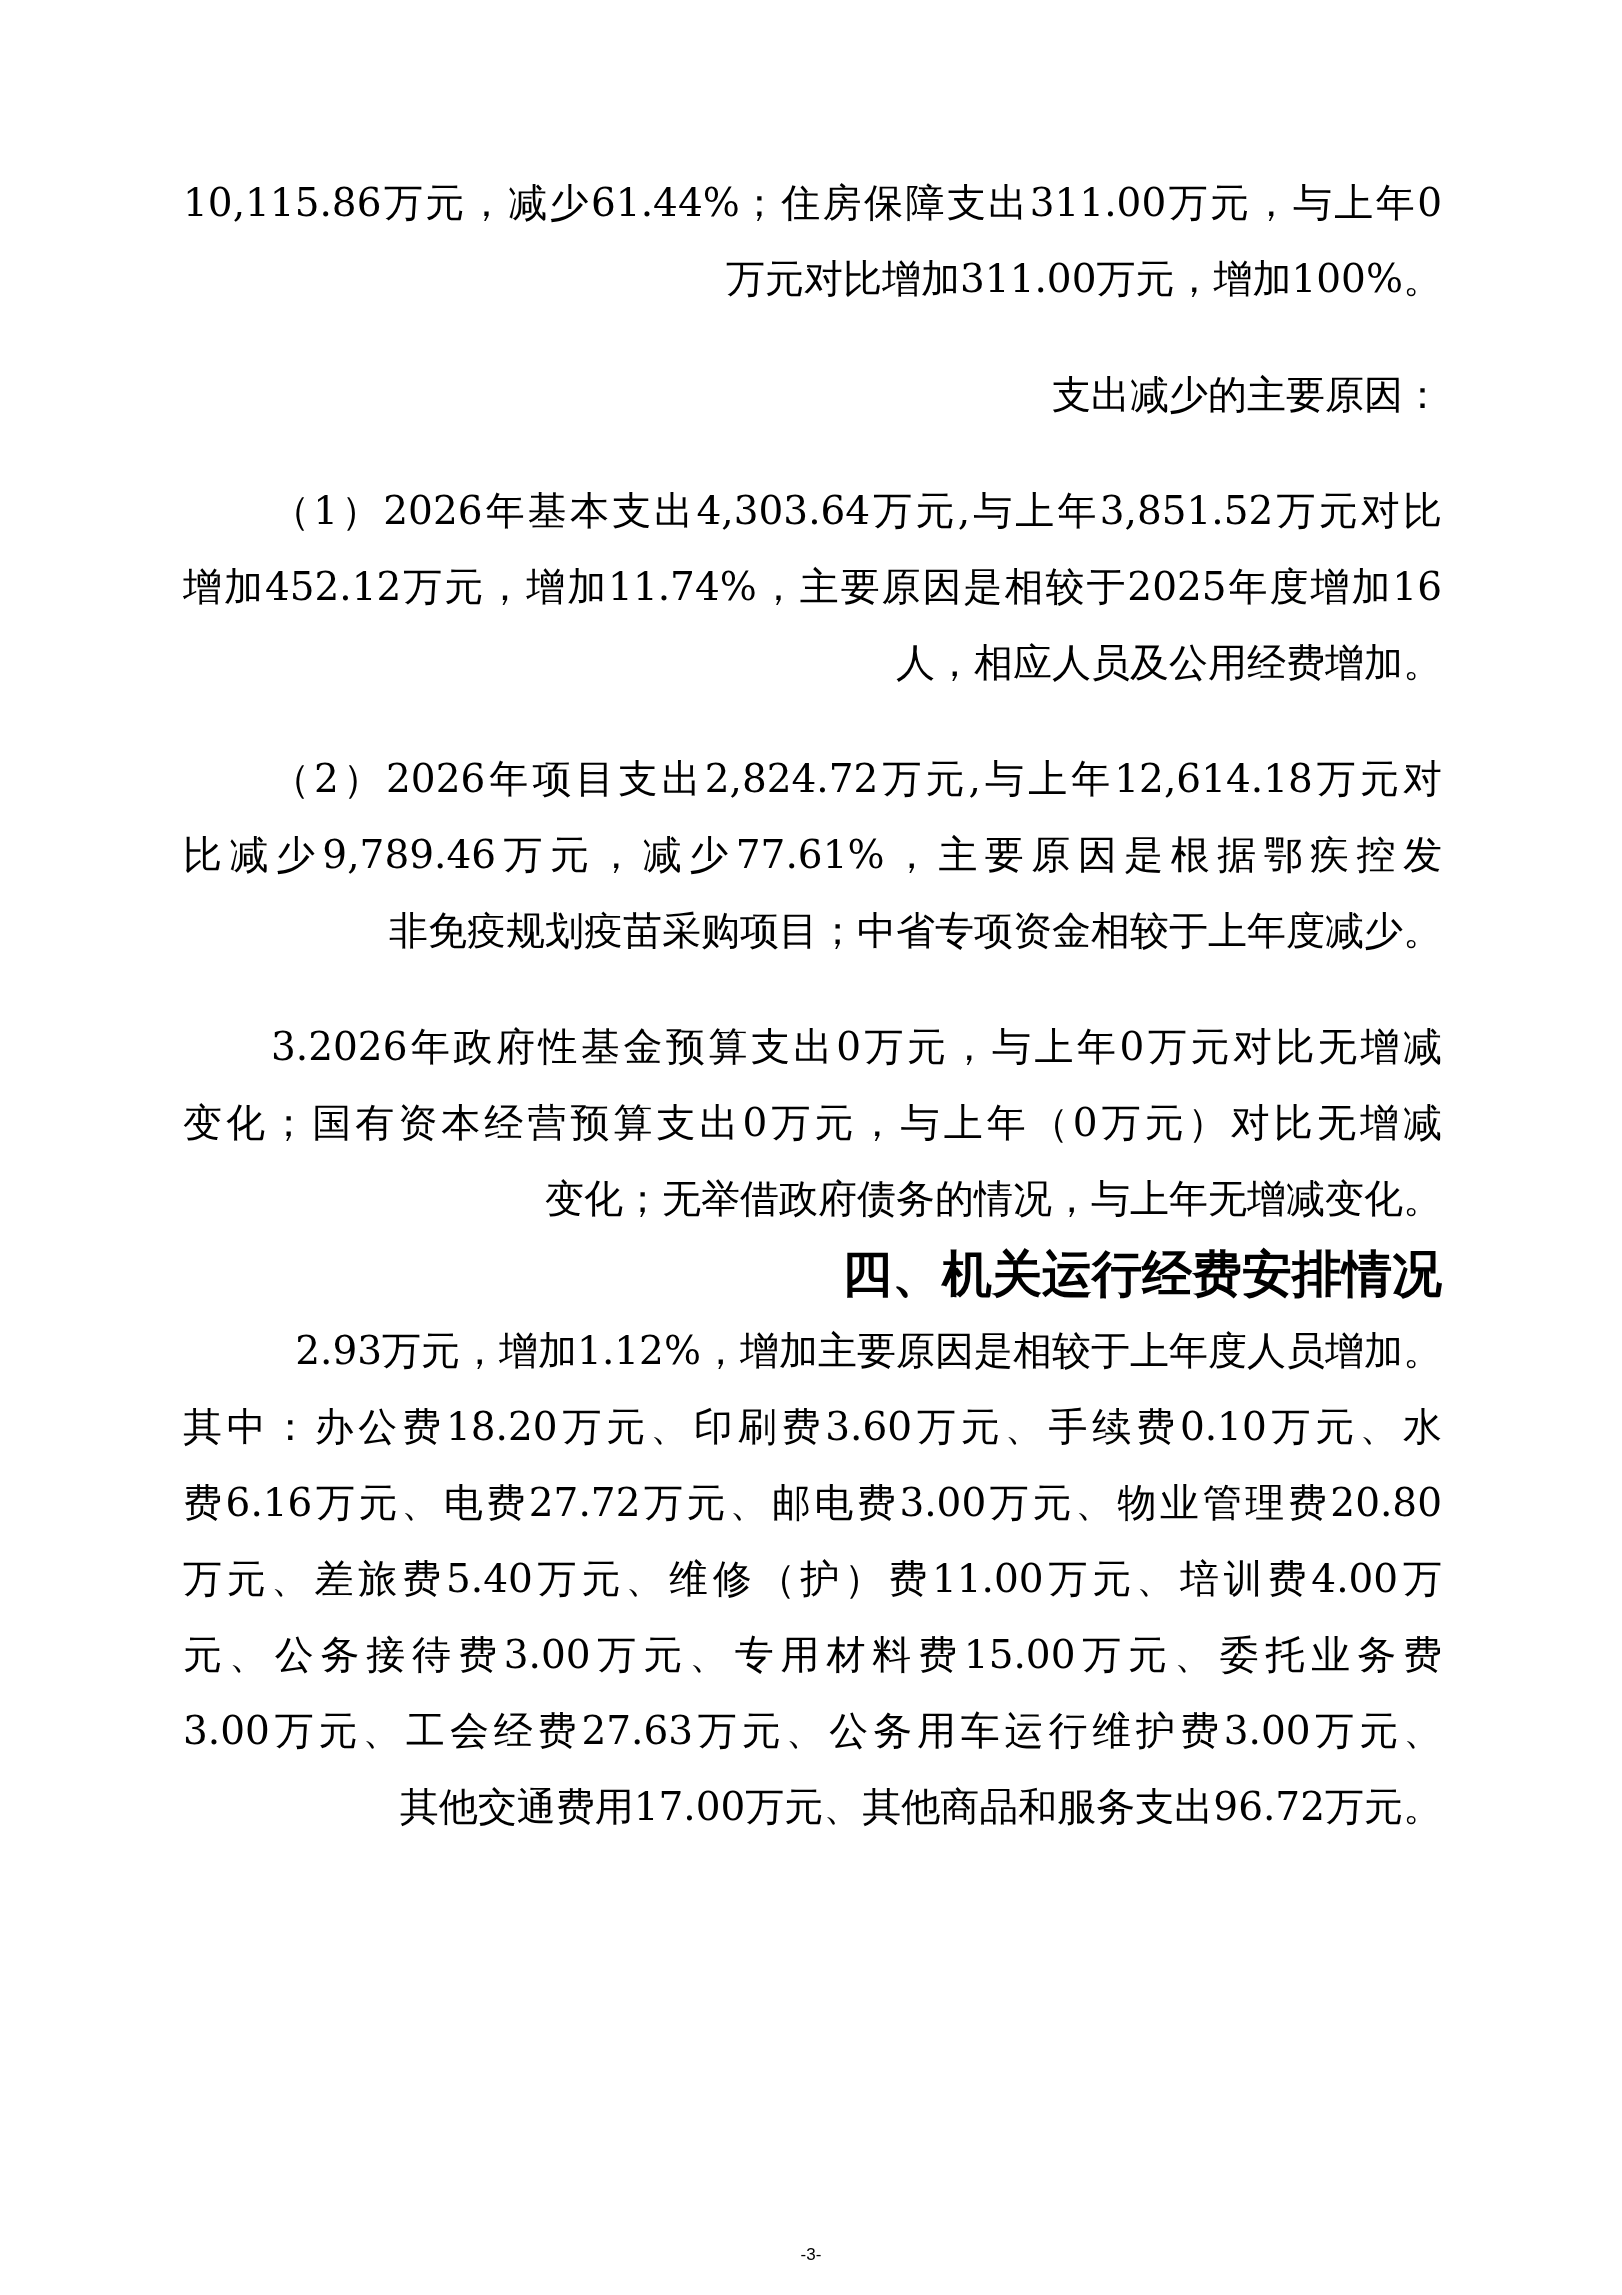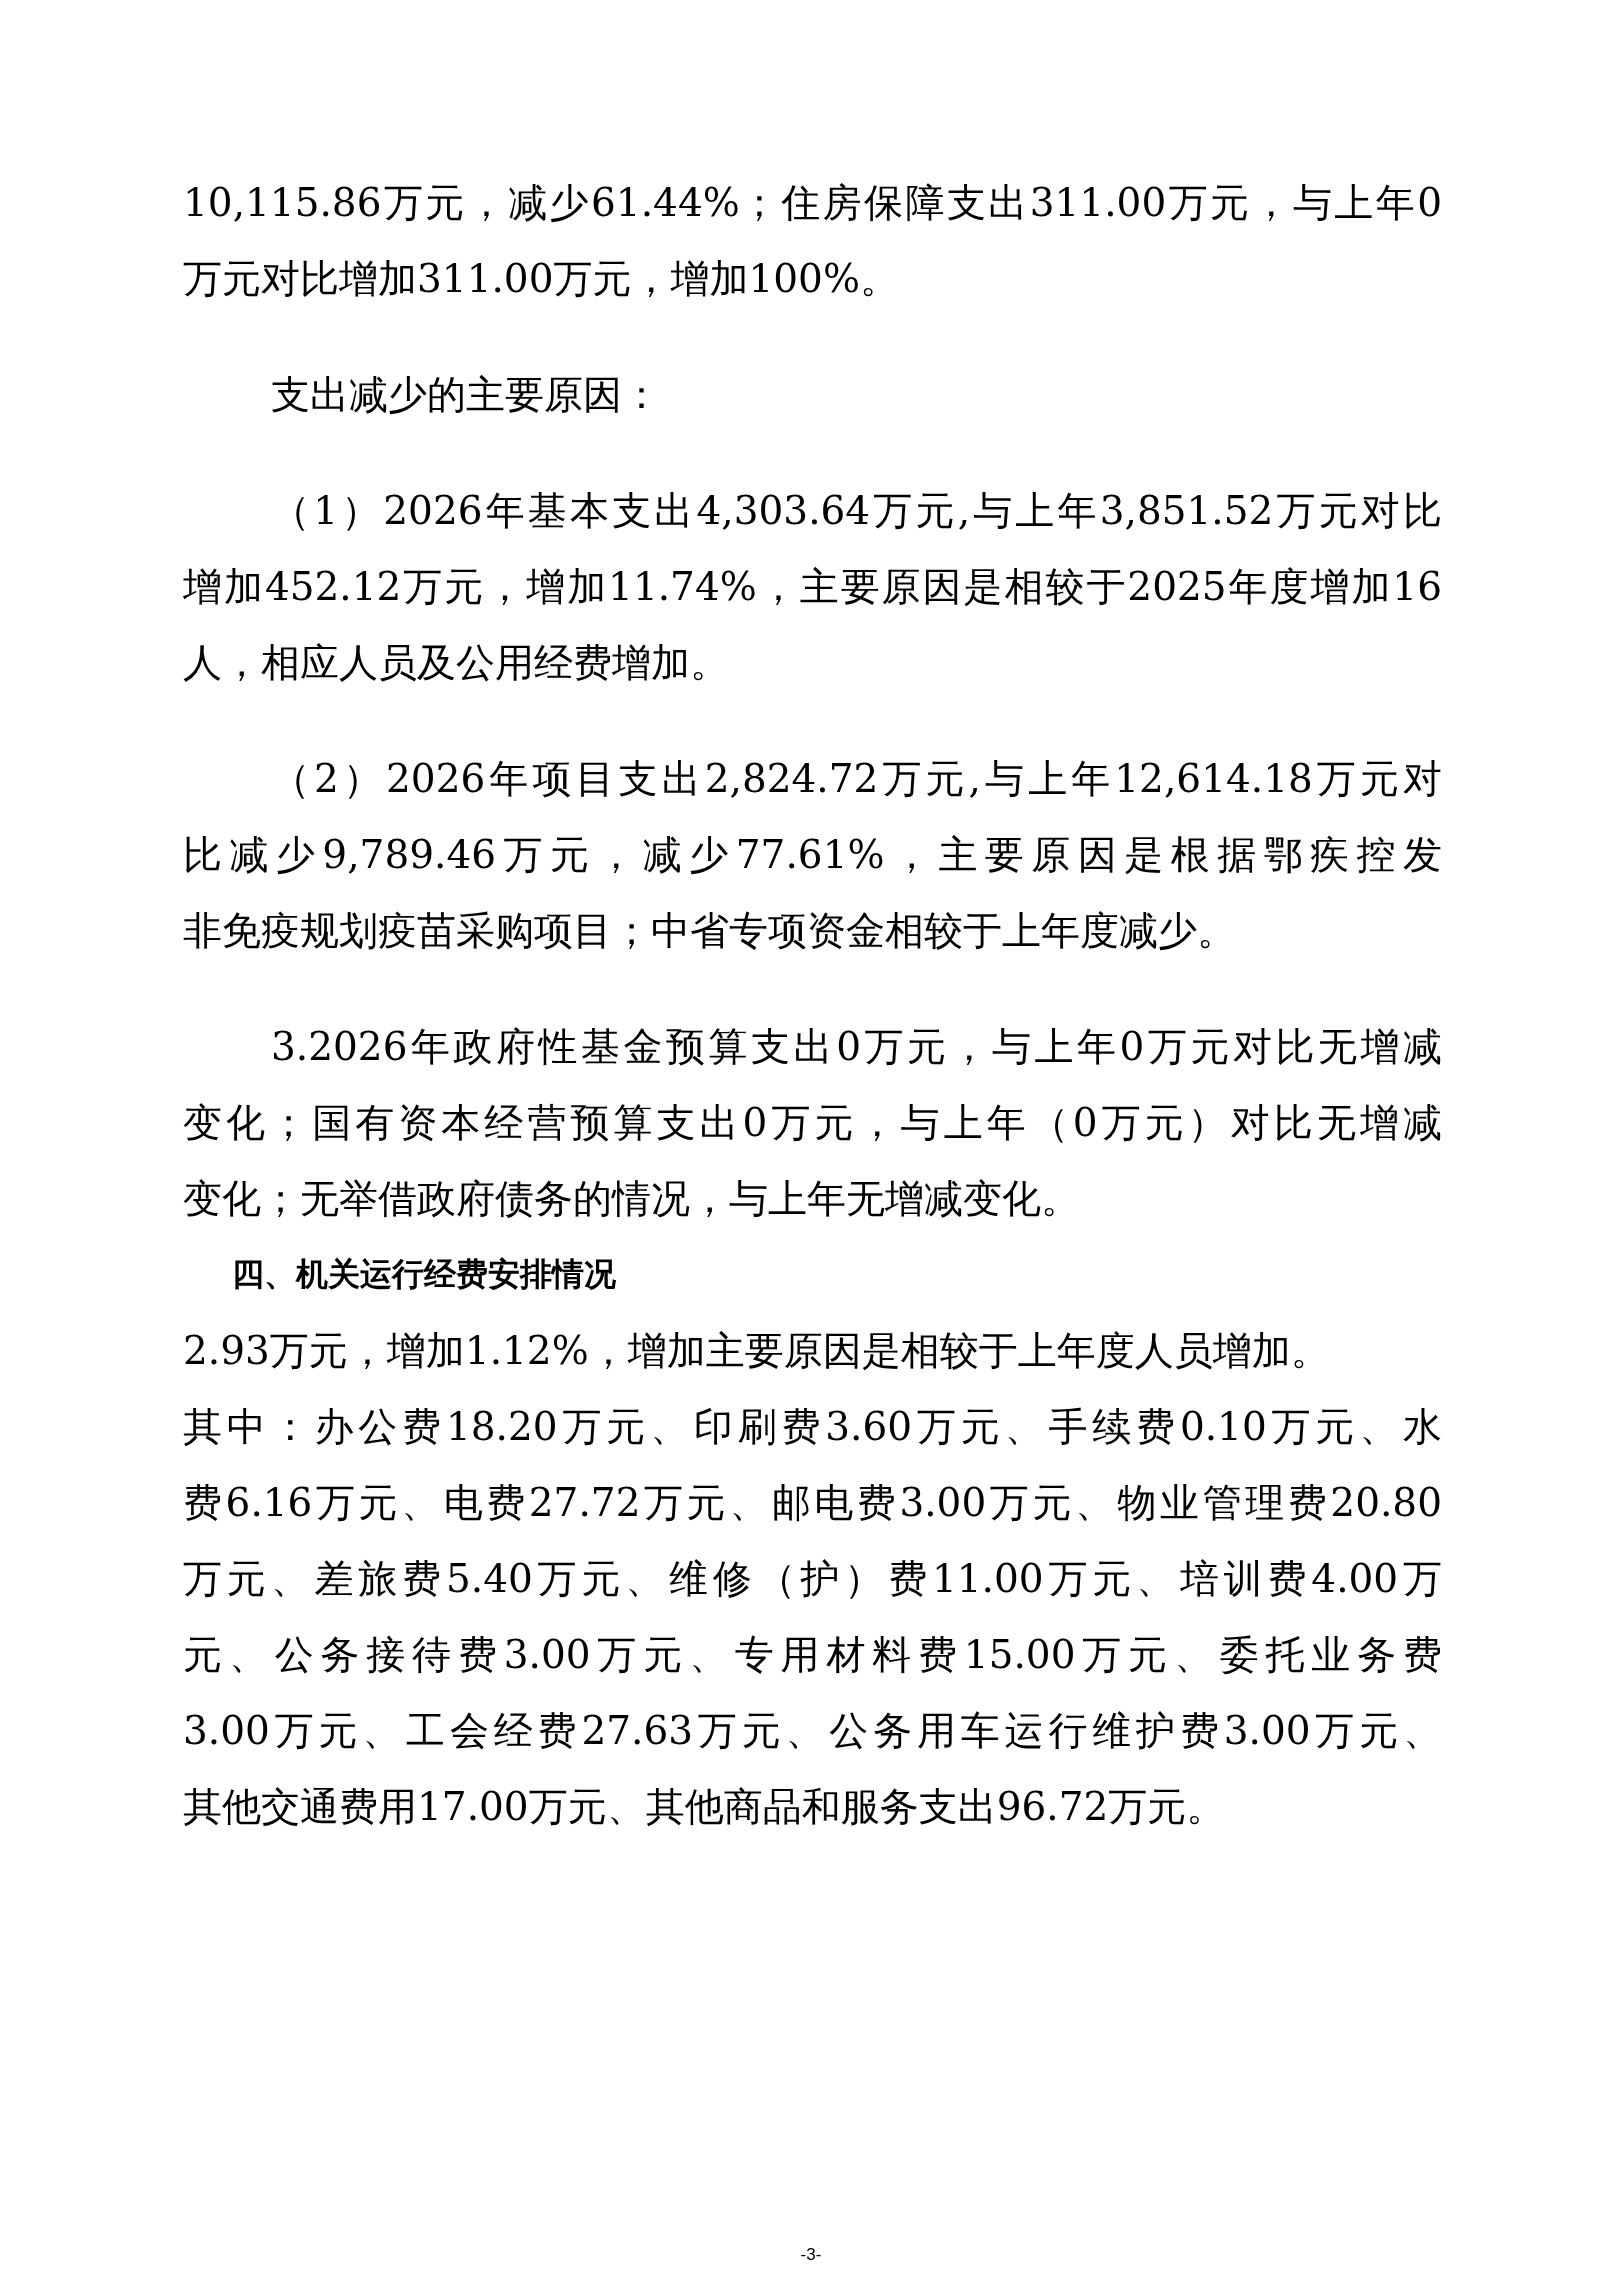--- a/index.html
+++ b/index.html
@@ -35,25 +35,25 @@
     white-space: normal;
     overflow: hidden;
   }
   .line.indent {
     padding-left: 88px;
     margin-top: 40px;
   }
   .line.heading {
     font-family: "DejaVu Sans", "Liberation Sans", sans-serif;
     font-weight: bold;
-    font-size: 32px;
+    font-size: 50px;
     padding-left: 49px;
   }
   .line.left {
-    text-align: left;
+    text-align: right;
   }
   .page-number {
     position: absolute;
     top: 2245px;
     left: 0;
     width: 1622px;
     text-align: center;
     font-family: "Liberation Sans", "DejaVu Sans", sans-serif;
     font-size: 17px;
     color: #000000;

